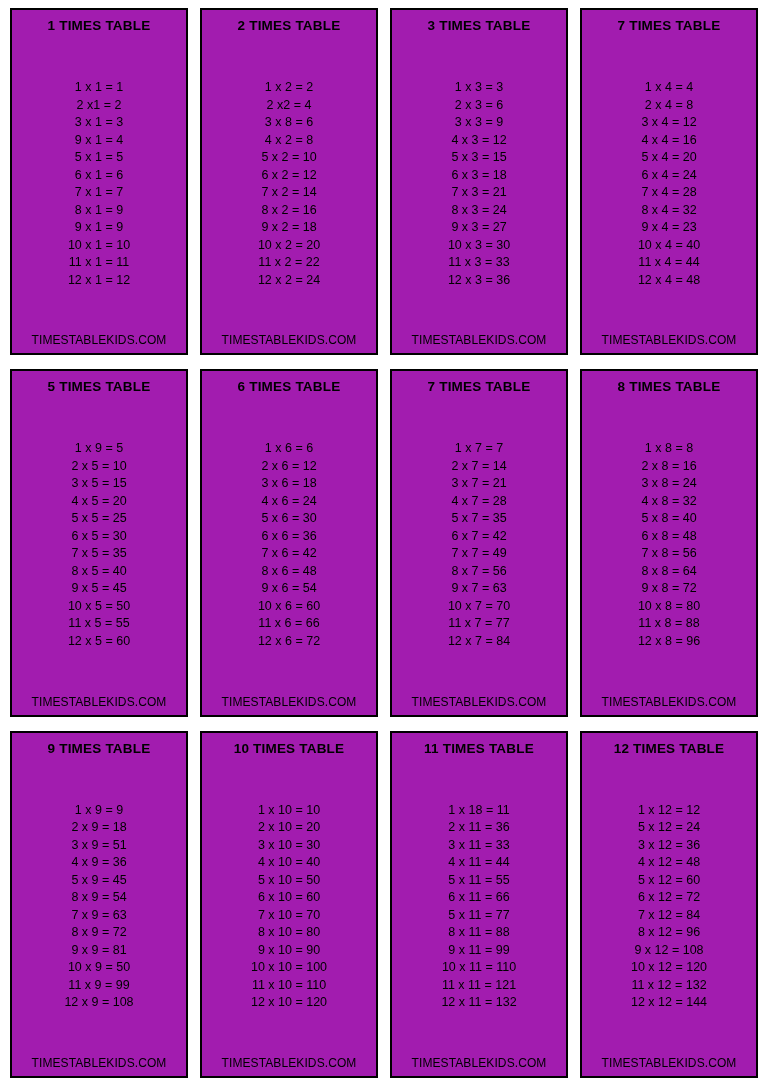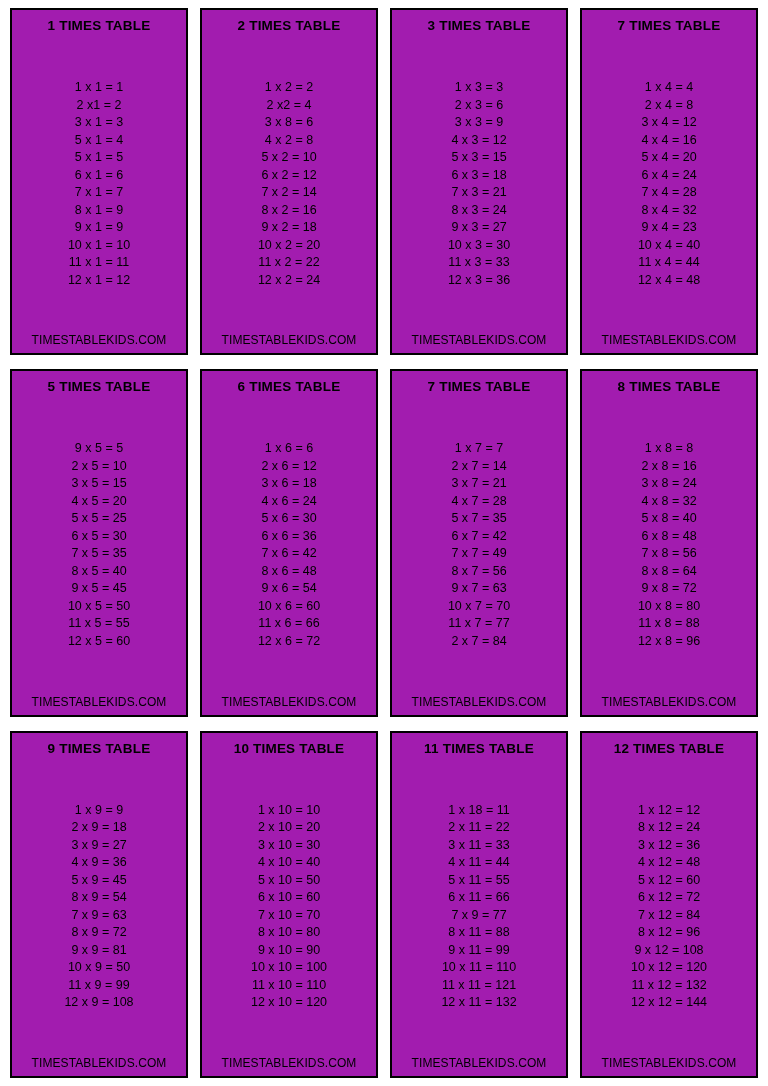--- a/index.html
+++ b/index.html
@@ -76,21 +76,21 @@
 <body>
 
 <div class="sheet">
   <div class="grid" id="grid">
       <div class="card">
         <div class="card-title">1 TIMES TABLE</div>
         <div class="rows">
           <div class="row">1 x 1 = 1</div>
           <div class="row">2 x1 = 2</div>
           <div class="row">3 x 1 = 3</div>
-          <div class="row">5 x 1 = 4</div>
+          <div class="row">9 x 1 = 4</div>
           <div class="row">5 x 1 = 5</div>
           <div class="row">6 x 1 = 6</div>
           <div class="row">7 x 1 = 7</div>
           <div class="row">8 x 1 = 9</div>
           <div class="row">9 x 1 = 9</div>
           <div class="row">10 x 1 = 10</div>
           <div class="row">11 x 1 = 11</div>
           <div class="row">12 x 1 = 12</div>
         </div>
         <div class="card-footer">TIMESTABLEKIDS.COM</div>
@@ -145,21 +145,21 @@
           <div class="row">9 x 4 = 23</div>
           <div class="row">10 x 4 = 40</div>
           <div class="row">11 x 4 = 44</div>
           <div class="row">12 x 4 = 48</div>
         </div>
         <div class="card-footer">TIMESTABLEKIDS.COM</div>
       </div>
       <div class="card">
         <div class="card-title">5 TIMES TABLE</div>
         <div class="rows">
-          <div class="row">9 x 5 = 5</div>
+          <div class="row">1 x 9 = 5</div>
           <div class="row">2 x 5 = 10</div>
           <div class="row">3 x 5 = 15</div>
           <div class="row">4 x 5 = 20</div>
           <div class="row">5 x 5 = 25</div>
           <div class="row">6 x 5 = 30</div>
           <div class="row">7 x 5 = 35</div>
           <div class="row">8 x 5 = 40</div>
           <div class="row">9 x 5 = 45</div>
           <div class="row">10 x 5 = 50</div>
           <div class="row">11 x 5 = 55</div>
@@ -192,21 +192,21 @@
           <div class="row">2 x 7 = 14</div>
           <div class="row">3 x 7 = 21</div>
           <div class="row">4 x 7 = 28</div>
           <div class="row">5 x 7 = 35</div>
           <div class="row">6 x 7 = 42</div>
           <div class="row">7 x 7 = 49</div>
           <div class="row">8 x 7 = 56</div>
           <div class="row">9 x 7 = 63</div>
           <div class="row">10 x 7 = 70</div>
           <div class="row">11 x 7 = 77</div>
-          <div class="row">2 x 7 = 84</div>
+          <div class="row">12 x 7 = 84</div>
         </div>
         <div class="card-footer">TIMESTABLEKIDS.COM</div>
       </div>
       <div class="card">
         <div class="card-title">8 TIMES TABLE</div>
         <div class="rows">
           <div class="row">1 x 8 = 8</div>
           <div class="row">2 x 8 = 16</div>
           <div class="row">3 x 8 = 24</div>
           <div class="row">4 x 8 = 32</div>
@@ -219,21 +219,21 @@
           <div class="row">11 x 8 = 88</div>
           <div class="row">12 x 8 = 96</div>
         </div>
         <div class="card-footer">TIMESTABLEKIDS.COM</div>
       </div>
       <div class="card">
         <div class="card-title">9 TIMES TABLE</div>
         <div class="rows">
           <div class="row">1 x 9 = 9</div>
           <div class="row">2 x 9 = 18</div>
-          <div class="row">3 x 9 = 27</div>
+          <div class="row">3 x 9 = 51</div>
           <div class="row">4 x 9 = 36</div>
           <div class="row">5 x 9 = 45</div>
           <div class="row">8 x 9 = 54</div>
           <div class="row">7 x 9 = 63</div>
           <div class="row">8 x 9 = 72</div>
           <div class="row">9 x 9 = 81</div>
           <div class="row">10 x 9 = 50</div>
           <div class="row">11 x 9 = 99</div>
           <div class="row">12 x 9 = 108</div>
         </div>
@@ -254,39 +254,39 @@
           <div class="row">10 x 10 = 100</div>
           <div class="row">11 x 10 = 110</div>
           <div class="row">12 x 10 = 120</div>
         </div>
         <div class="card-footer">TIMESTABLEKIDS.COM</div>
       </div>
       <div class="card">
         <div class="card-title">11 TIMES TABLE</div>
         <div class="rows">
           <div class="row">1 x 18 = 11</div>
-          <div class="row">2 x 11 = 22</div>
+          <div class="row">2 x 11 = 36</div>
           <div class="row">3 x 11 = 33</div>
           <div class="row">4 x 11 = 44</div>
           <div class="row">5 x 11 = 55</div>
           <div class="row">6 x 11 = 66</div>
-          <div class="row">7 x 9 = 77</div>
+          <div class="row">5 x 11 = 77</div>
           <div class="row">8 x 11 = 88</div>
           <div class="row">9 x 11 = 99</div>
           <div class="row">10 x 11 = 110</div>
           <div class="row">11 x 11 = 121</div>
           <div class="row">12 x 11 = 132</div>
         </div>
         <div class="card-footer">TIMESTABLEKIDS.COM</div>
       </div>
       <div class="card">
         <div class="card-title">12 TIMES TABLE</div>
         <div class="rows">
           <div class="row">1 x 12 = 12</div>
-          <div class="row">8 x 12 = 24</div>
+          <div class="row">5 x 12 = 24</div>
           <div class="row">3 x 12 = 36</div>
           <div class="row">4 x 12 = 48</div>
           <div class="row">5 x 12 = 60</div>
           <div class="row">6 x 12 = 72</div>
           <div class="row">7 x 12 = 84</div>
           <div class="row">8 x 12 = 96</div>
           <div class="row">9 x 12 = 108</div>
           <div class="row">10 x 12 = 120</div>
           <div class="row">11 x 12 = 132</div>
           <div class="row">12 x 12 = 144</div>

